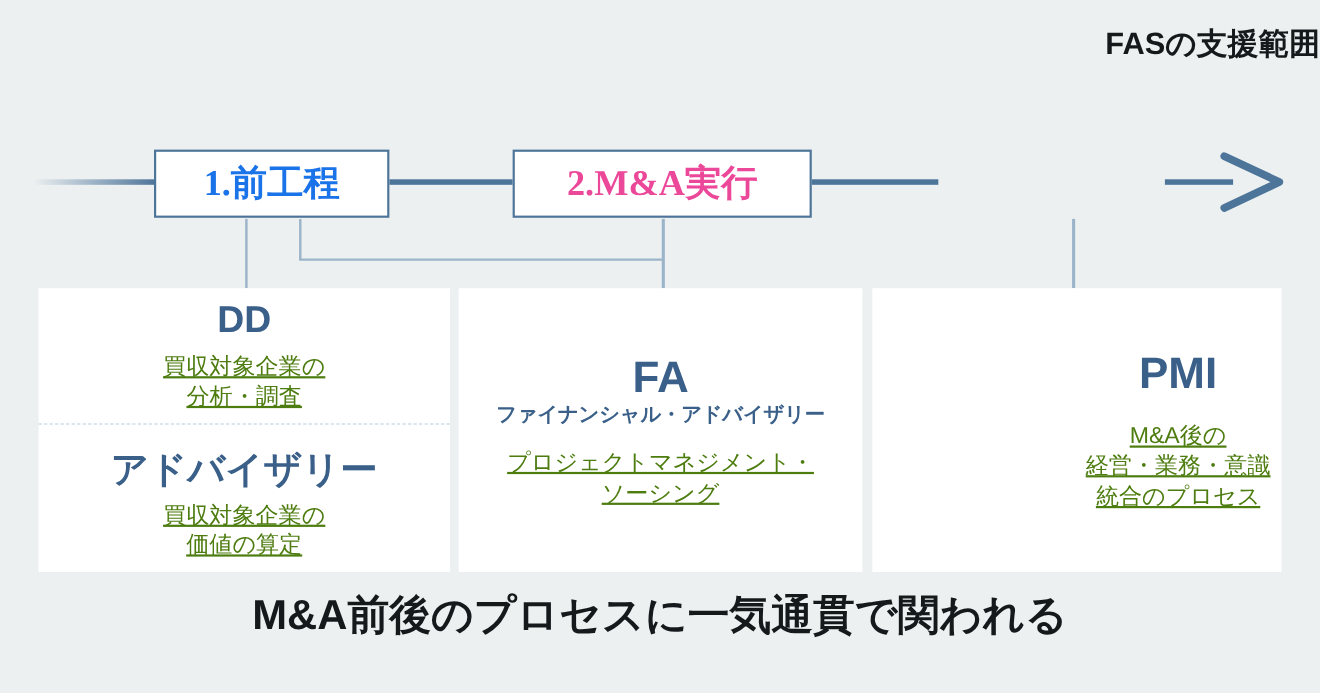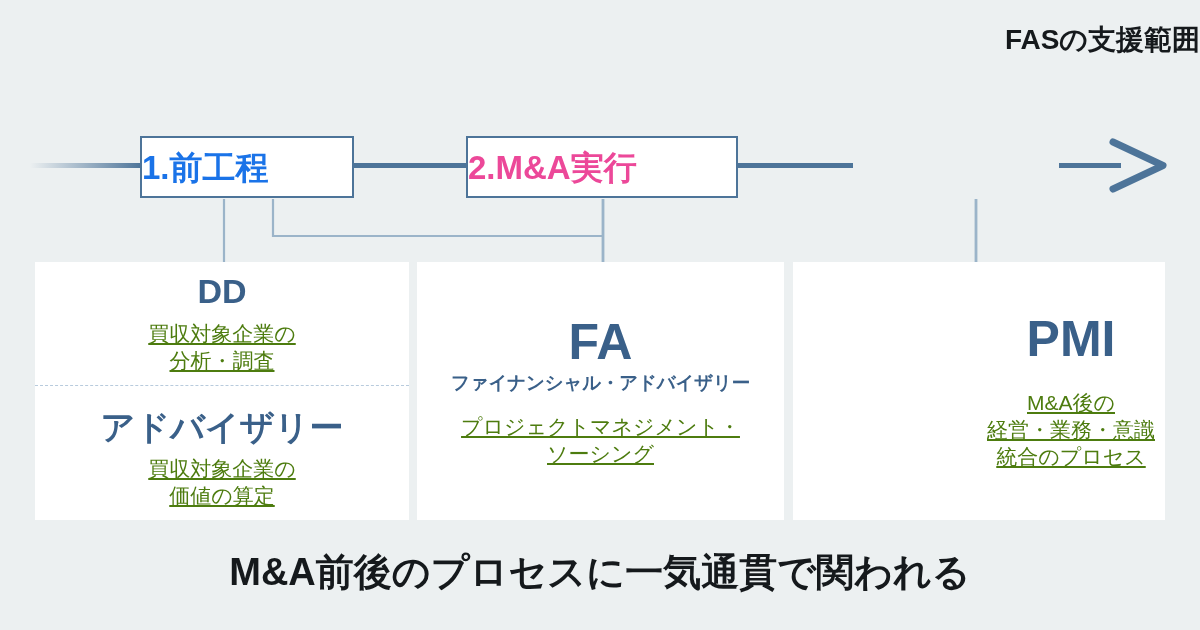--- a/index.html
+++ b/index.html
@@ -45,22 +45,24 @@
   }
 
   
   .phase-box {
     position: absolute;
     box-sizing: border-box;
     background: #ffffff;
     border: 2px solid #4d7499;
     display: flex;
     align-items: center;
+    justify-content: center;
     height: 62px;
     top: 136px;
+    font-family: Liberation Serif, serif;
   }
   .phase-label {
     font-size: 33px;
     font-weight: bold;
     line-height: 1;
     white-space: nowrap;
   }
   .phase-1 { left: 140px; width: 214px; }
   .phase-2 { left: 466px; width: 272px; }
   .phase-3 { left: 851px; width: 210px; }
@@ -100,21 +102,21 @@
     gap: 9px;
     white-space: nowrap;
   }
   .head-main {
     font-size: 34px;
     font-weight: bold;
     color: #3a6089;
     line-height: 1.15;
   }
   .head-main.big {
-    font-size: 50px;
+    font-size: 40px;
   }
   .head-sub {
     font-size: 21px;
     font-weight: bold;
     color: #3a6089;
     line-height: 1.15;
   }
   .head-sub.wide {
     font-size: 18.5px;
     letter-spacing: -0.2px;
@@ -139,21 +141,20 @@
     position: absolute;
     left: 0;
     top: 541px;
     width: 1200px;
     text-align: center;
     font-size: 38px;
     font-weight: bold;
     color: #15191c;
     line-height: 1;
     white-space: nowrap;
-    margin-top: 12px;
   }
 </style>
 </head>
 <body>
 
 <div id="stage">
 
   <div class="title">FASの支援範囲</div>
 
   <svg class="axis-svg" viewBox="0 0 1200 630" width="1200" height="630">

